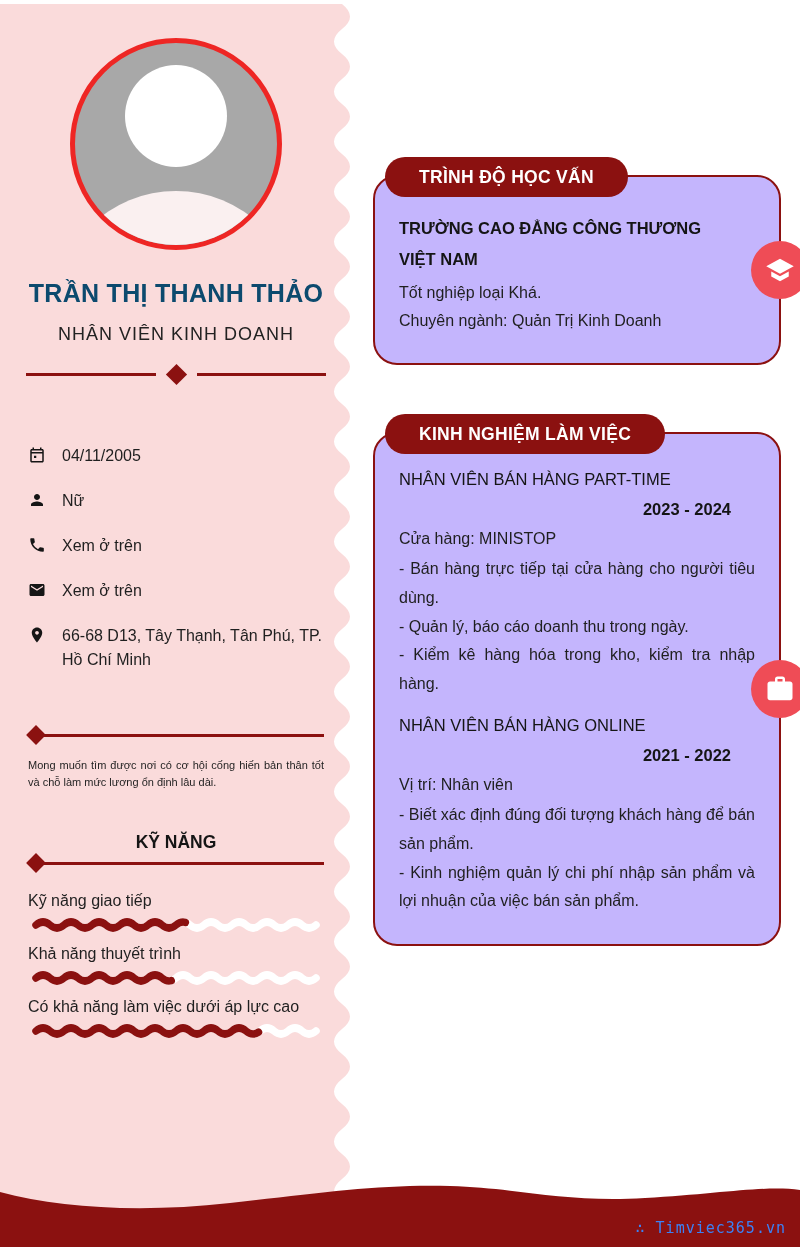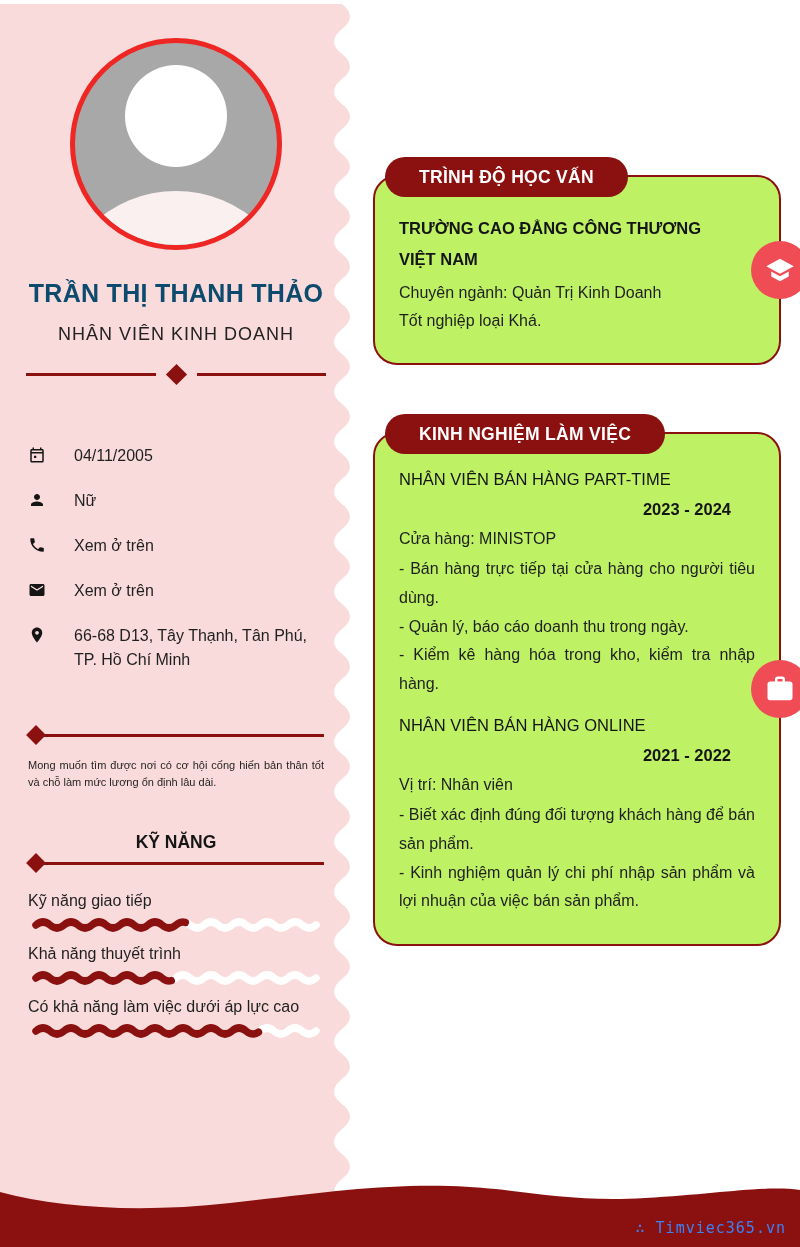--- a/index.html
+++ b/index.html
@@ -23,41 +23,41 @@
   .avatar-body{position:absolute;width:244px;height:160px;background:#faf0f0;border-radius:122px 122px 0 0;left:-21px;top:148px}
 
   .name{font-size:25px;font-weight:700;text-align:center;margin:26px 20px 0;letter-spacing:.3px;line-height:1.42;color:#0c4a6e}
   .role{font-size:18px;text-align:center;margin-top:12px;letter-spacing:1px;color:#222}
 
   .name-divider{margin:22px auto 0;width:300px;display:flex;align-items:center;justify-content:center;gap:13px}
   .divider-line{height:3px;background:#8b1110;flex:1}
   .divider-diamond{width:15px;height:15px;background:#8b1110;transform:rotate(45deg);flex:0 0 15px}
 
   .contacts{list-style:none;margin:62px 0 0;padding:0}
-  .contact-row{display:flex;gap:28px;margin-bottom:21px;font-size:16px;line-height:1.5;align-items:flex-start}
+  .contact-row{display:flex;gap:16px;margin-bottom:21px;font-size:16px;line-height:1.5;align-items:flex-start}
   .contact-icon{width:18px;height:18px;flex:0 0 18px;margin-top:2px}
   .contact-icon svg{width:18px;height:18px;fill:#151515;display:block}
 
   .side-section-header{margin-top:62px;position:relative}
   .side-section-title{text-align:center;font-weight:700;font-size:17.5px;color:#151515}
   .side-rule{position:relative;height:3px;background:#8b1110;margin-top:9px}
   .side-rule-diamond{position:absolute;left:1px;top:-6px;width:14px;height:14px;background:#8b1110;transform:rotate(45deg)}
 
   .objective-text{margin-top:20px;font-size:11px;line-height:1.62;text-align:justify}
 
   .skills-list{margin-top:27px}
   .skill-item{margin-bottom:13px}
   .skill-label{font-size:16px;margin-bottom:6px}
   svg.skillbar{display:block;margin-left:3px}
   .bar-base{fill:none;stroke:#ffffff;stroke-width:7.5;stroke-linecap:round;stroke-linejoin:round}
   .bar-fill{fill:none;stroke:#8b1110;stroke-width:7.5;stroke-linecap:round;stroke-linejoin:round}
 
   
   .main{position:absolute;left:373px;top:0;width:408px;z-index:1}
-  .card{position:absolute;left:0;width:408px;border:2px solid #8b1110;border-radius:24px;background:#bef264;box-sizing:border-box}
+  .card{position:absolute;left:0;width:408px;border:2px solid #8b1110;border-radius:24px;background:#c4b5fd;box-sizing:border-box}
   .card-edu{top:175px;height:190px}
   .card-exp{top:432px;height:514px}
   .pill{
     position:absolute;top:-20px;left:10px;background:#8b1110;color:#fff;
     font-weight:700;font-size:17.5px;letter-spacing:.3px;
     padding:0 34px;height:40px;line-height:40px;border-radius:20px;white-space:nowrap;
   }
   .badge{position:absolute;width:58px;height:58px;border-radius:50%;background:#ef4c56;right:-30px;display:flex;align-items:center;justify-content:center}
   .badge svg{width:30px;height:30px;fill:#fff;display:block}
   .badge-grad{top:64px}
@@ -189,22 +189,22 @@
 
   <section class="card card-edu">
     <div class="pill">TRÌNH ĐỘ HỌC VẤN</div>
     <div class="badge badge-grad">
       <svg viewBox="0 0 24 24">
           <path d="M5 13.18v4L12 21l7-3.82v-4L12 17l-7-3.82zM12 3L1 9l11 6 11-6-11-6z"></path>
         </svg>
     </div>
     <div class="card-inner">
       <div class="school">TRƯỜNG CAO ĐẲNG CÔNG THƯƠNG VIỆT NAM</div>
+      <div class="edu-line">Tốt nghiệp loại Khá.</div>
       <div class="edu-line">Chuyên ngành: Quản Trị Kinh Doanh</div>
-      <div class="edu-line">Tốt nghiệp loại Khá.</div>
     </div>
   </section>
 
   <section class="card card-exp">
     <div class="pill">KINH NGHIỆM LÀM VIỆC</div>
     <div class="badge badge-work">
       <svg viewBox="0 0 24 24">
           <path d="M20 6h-4V4c0-1.1-.9-2-2-2h-4c-1.1 0-2 .9-2 2v2H4c-1.1 0-2 .9-2 2v11c0 1.1.9 2 2 2h16c1.1 0 2-.9 2-2V8c0-1.1-.9-2-2-2zm-6 0h-4V4h4v2z"></path>
         </svg>
     </div>

